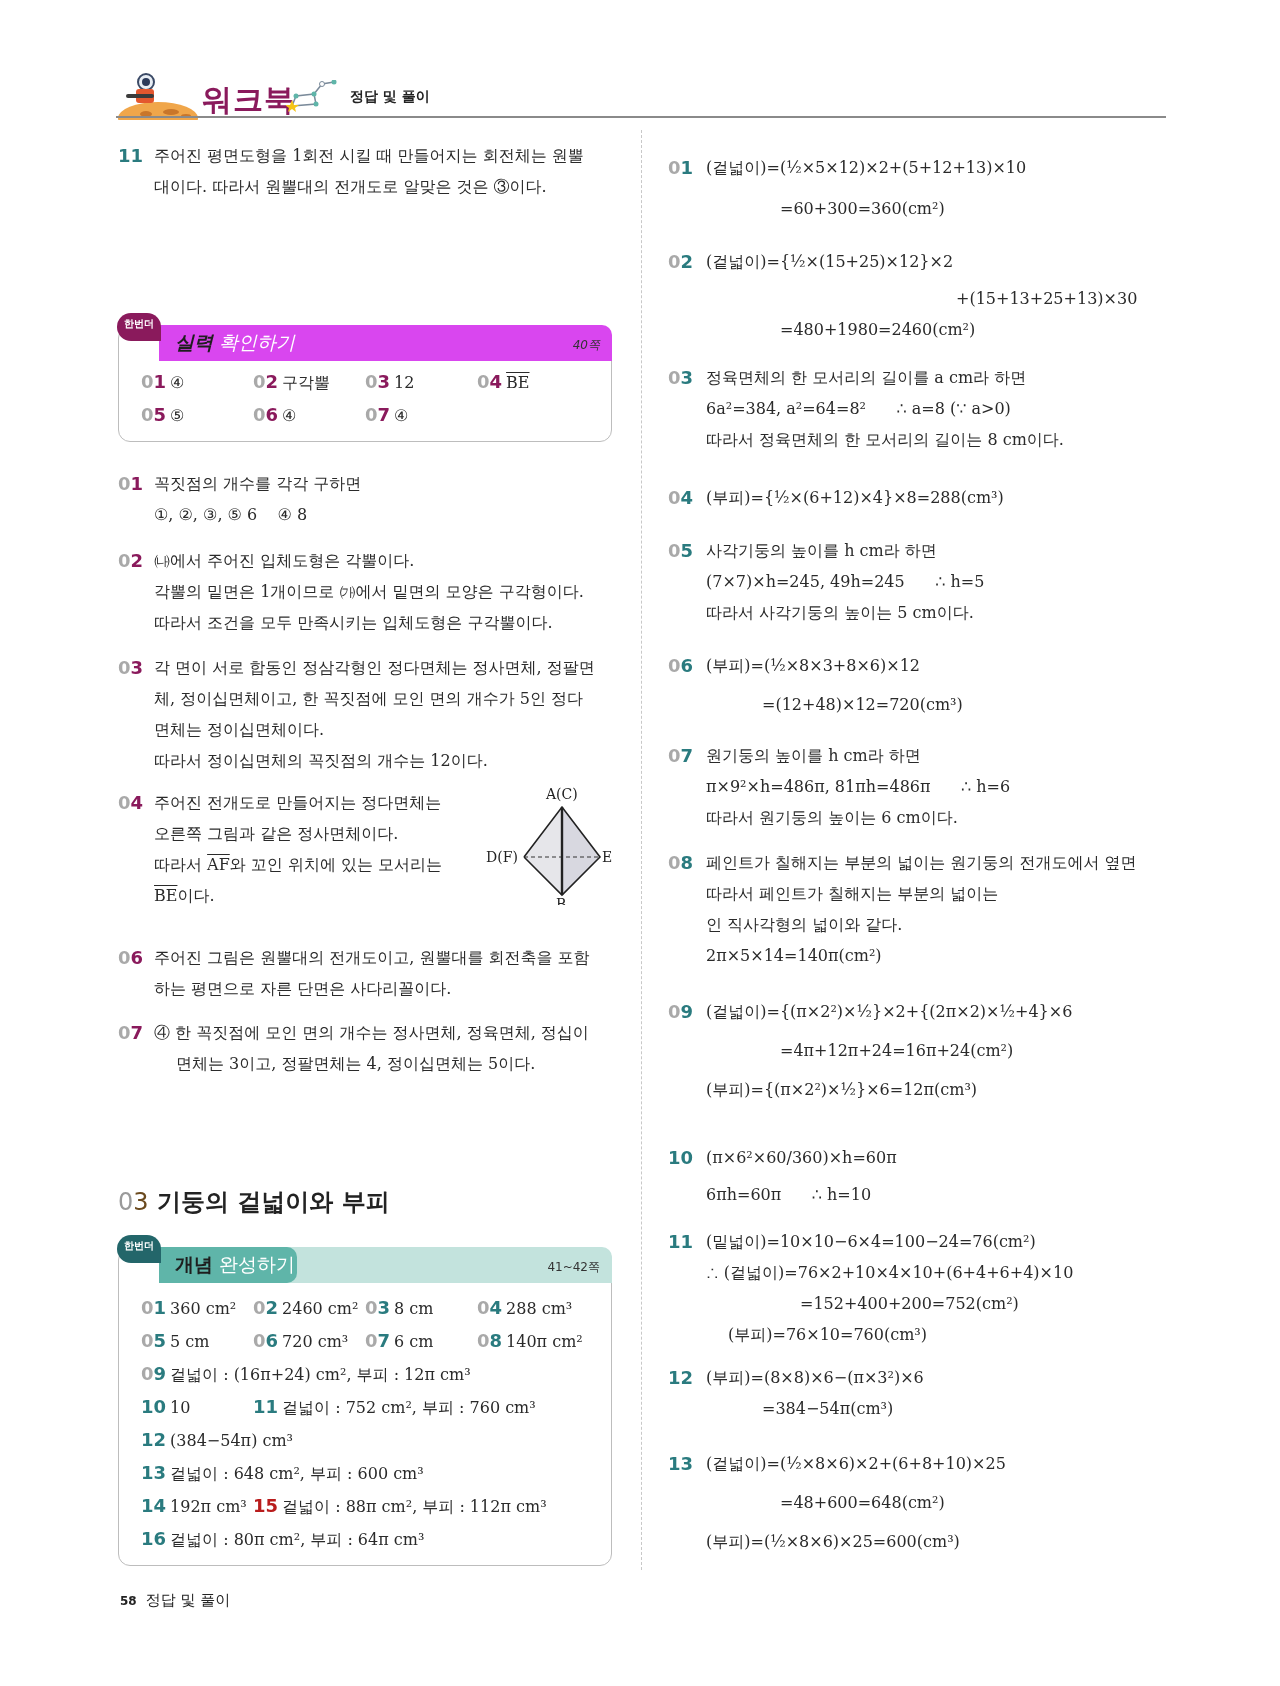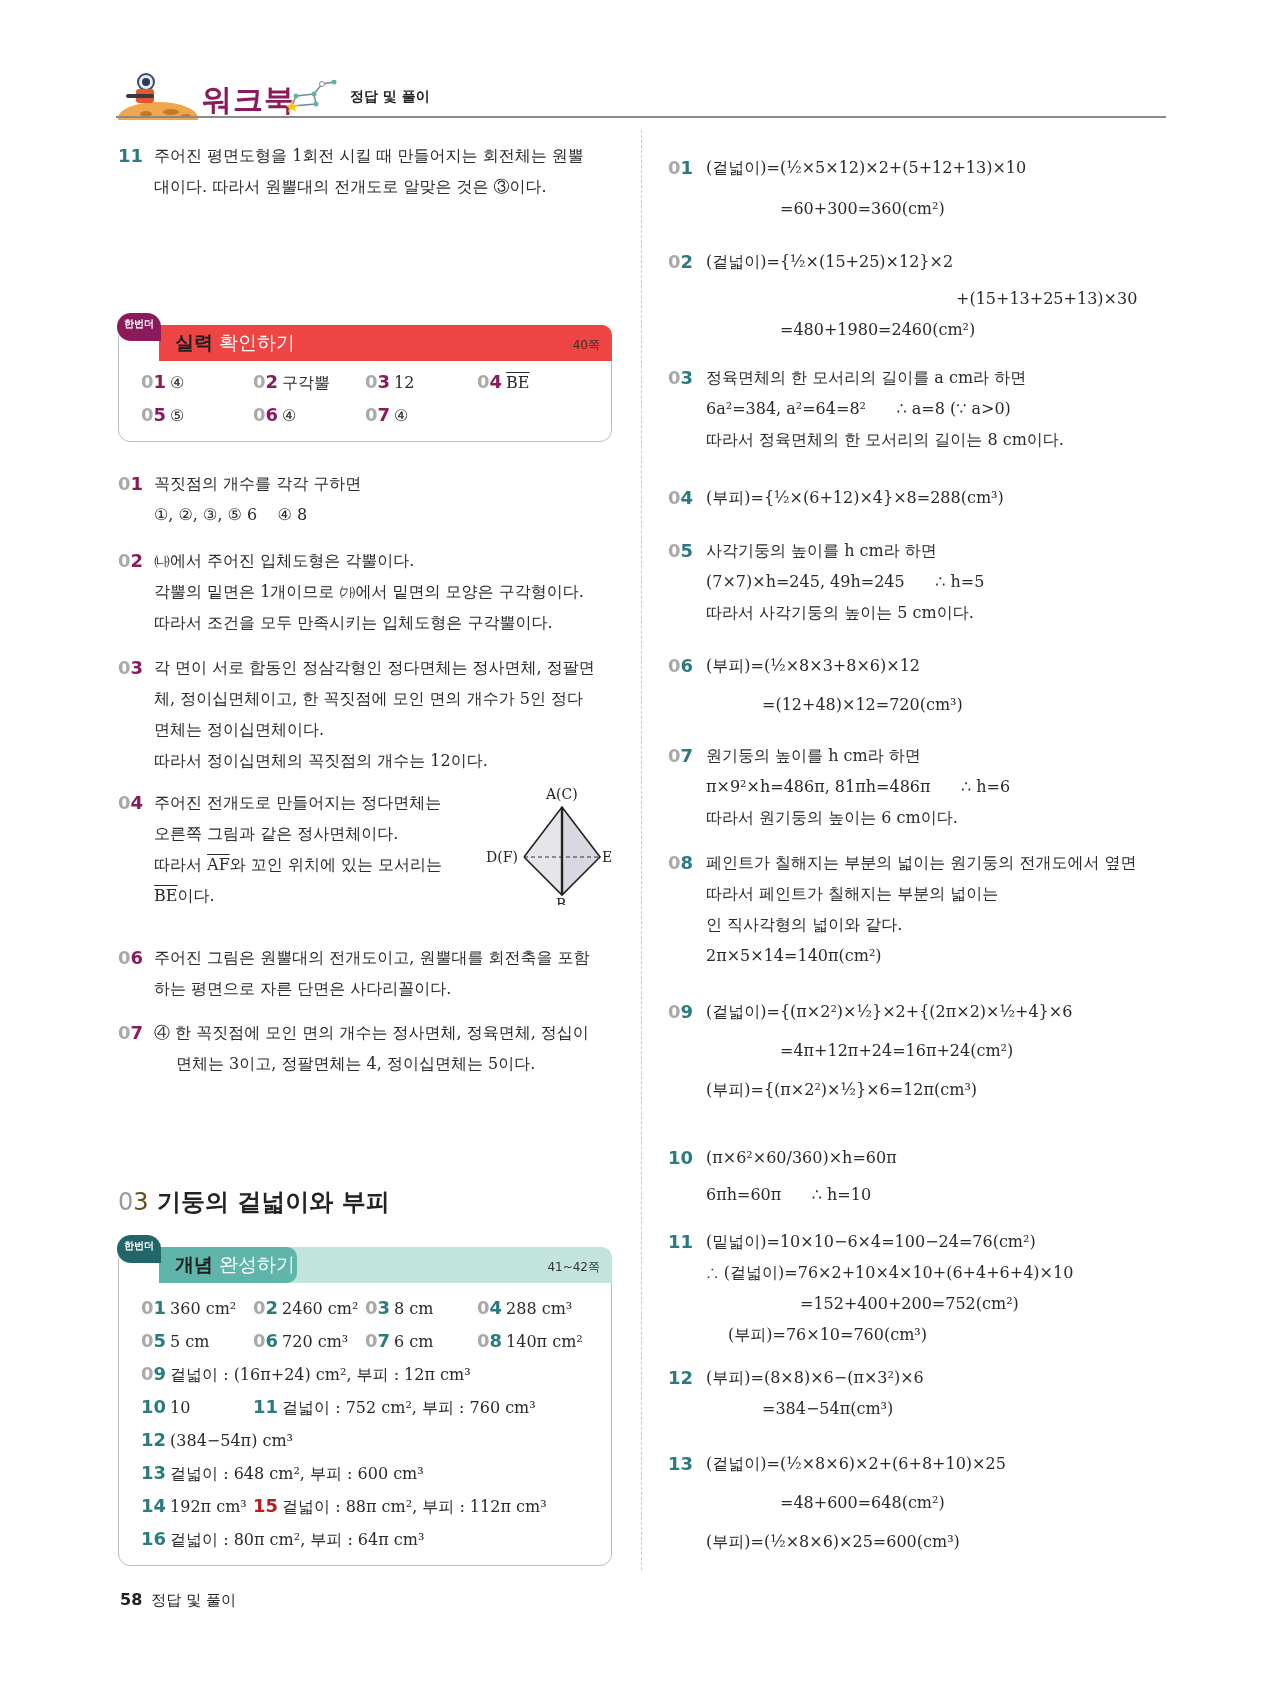--- a/index.html
+++ b/index.html
@@ -36,21 +36,21 @@
   .box-page { position: absolute; right: 12px; top: 12px; font-family: "DejaVu Sans", sans-serif; font-size: 12px; color: #333; }
 
   .ans { position: absolute; font-size: 16px; white-space: nowrap; }
   .ans .n { font-family: "DejaVu Sans", sans-serif; font-weight: bold; font-size: 18px; margin-right: 4px; }
 
   .section-title { position: absolute; left: 118px; top: 1186px; font-family: "DejaVu Sans", sans-serif; font-size: 24px; font-weight: bold; color: #222; }
   .section-title .num { font-weight: normal; color: #9a9a9a; }
   .section-title .num b { color: #6b4a1e; font-weight: normal; }
 
   .footer { position: absolute; left: 120px; top: 1590px; font-family: "DejaVu Sans", sans-serif; }
-  .footer .pg { font-size: 16px; font-weight: bold; color: #222; }
+  .footer .pg { font-size: 12px; font-weight: bold; color: #222; }
   .footer .lbl { font-size: 15px; color: #222; margin-left: 4px; }
 </style>
 </head>
 <body>
 
 <div class="header">
   <svg class="mascot" viewBox="0 0 82 48">
     <ellipse cx="42" cy="46" rx="40" ry="16" fill="#f0a64a"></ellipse>
     <ellipse cx="30" cy="42" rx="6" ry="3" fill="#c9762a"></ellipse>
     <ellipse cx="55" cy="40" rx="8" ry="3" fill="#c9762a"></ellipse>
@@ -78,21 +78,21 @@
 
 <div class="q" style="left:118px; top:140px;">
   <div class="qnum"><span class="t">11</span></div>
   <div class="qbody">
     <div>주어진 평면도형을 1회전 시킬 때 만들어지는 회전체는 원뿔</div>
     <div>대이다. 따라서 원뿔대의 전개도로 알맞은 것은 ③이다.</div>
   </div>
 </div>
 
 <div class="box" style="top:326px; height:116px;">
-  <div class="box-bar" style="background:#ef4444;">
+  <div class="box-bar" style="background:#d946ef;font-style:italic;">
     <div class="box-title"><b>실력</b><span> 확인하기</span></div>
     <div class="box-page">40쪽</div>
   </div>
   <div class="box-tab-badge" style="background:#8a1a5c;">한번더</div>
 
   <div class="ans" style="left:22px; top:44px;"><span class="n"><span style="color:#a9a9a9">0</span><span style="color:#8a1a5c">1</span></span><span>④</span></div>
   <div class="ans" style="left:134px; top:44px;"><span class="n"><span style="color:#a9a9a9">0</span><span style="color:#8a1a5c">2</span></span><span class="sans">구각뿔</span></div>
   <div class="ans" style="left:246px; top:44px;"><span class="n"><span style="color:#a9a9a9">0</span><span style="color:#8a1a5c">3</span></span><span>12</span></div>
   <div class="ans" style="left:358px; top:44px;"><span class="n"><span style="color:#a9a9a9">0</span><span style="color:#8a1a5c">4</span></span><span class="ov">BE</span></div>
   <div class="ans" style="left:22px; top:77px;"><span class="n"><span style="color:#a9a9a9">0</span><span style="color:#8a1a5c">5</span></span><span>⑤</span></div>

